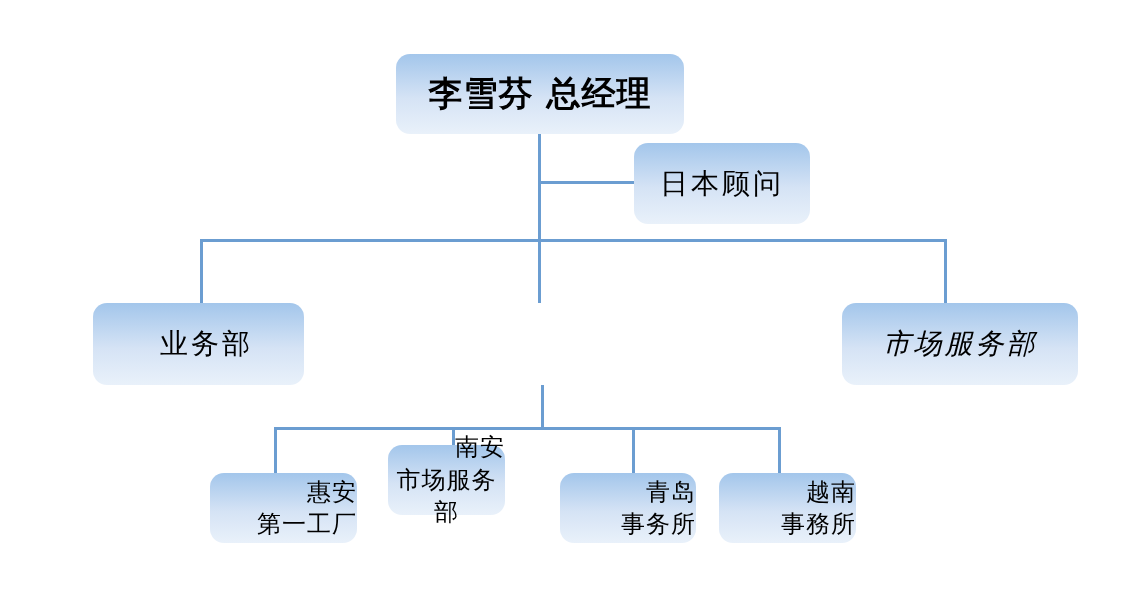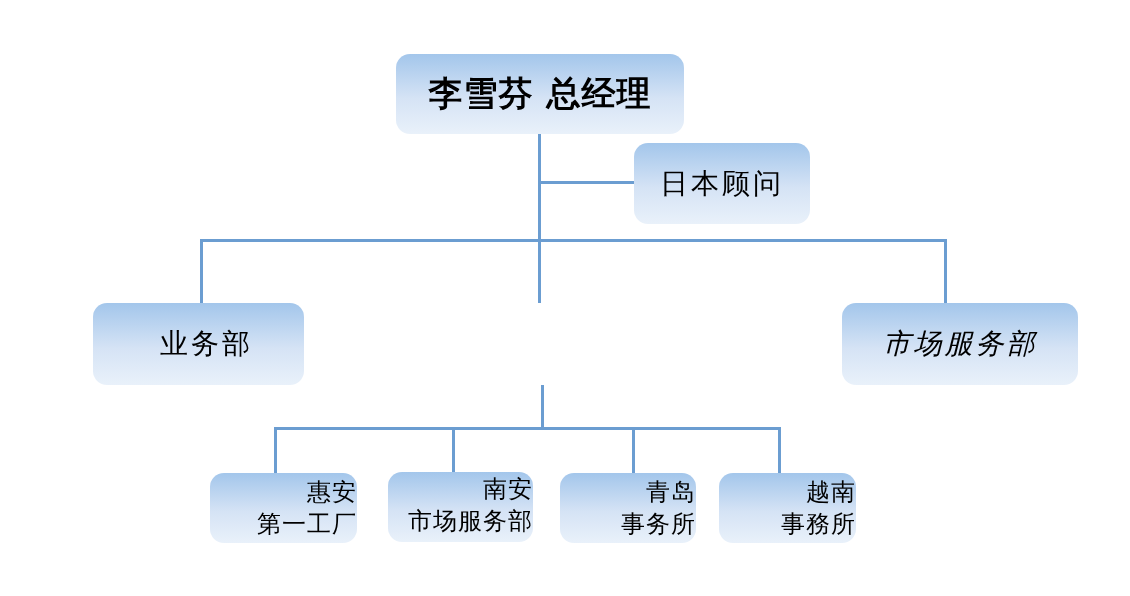--- a/index.html
+++ b/index.html
@@ -32,21 +32,21 @@
   .lvl3{font-size:24px;font-weight:400;line-height:1.35;letter-spacing:1px;align-items:flex-end;}
   .line{position:absolute;background:var(--line);}
 
   
   #node-ceo        {left:396px;top:54px; width:288px;height:80px;}
   #node-advisor    {left:634px;top:143px;width:176px;height:81px;}
   #node-business   {left:93px; top:303px;width:211px;height:82px;padding-left:16px;}
   #node-production {left:457px;top:303px;width:173px;height:82px;}
   #node-market     {left:842px;top:303px;width:236px;height:82px;font-style:italic;}
   #node-unit1      {left:210px;top:473px;width:147px;height:70px;}
-  #node-unit2      {left:388px;top:472px;width:145px;height:70px;font-family:Liberation Mono, monospace;}
+  #node-unit2      {left:388px;top:445px;width:117px;height:70px;}
   #node-unit3      {left:560px;top:473px;width:136px;height:70px;}
   #node-unit4      {left:719px;top:473px;width:137px;height:70px;}
 
   
   #line-ceo-down       {left:538px;top:134px;width:3px;  height:169px;}
   #line-advisor-branch {left:540px;top:181px;width:94px; height:3px;}
   #line-main-h         {left:200px;top:239px;width:747px;height:3px;}
   #line-drop-business  {left:200px;top:239px;width:3px;  height:64px;}
   #line-drop-market    {left:944px;top:239px;width:3px;  height:64px;}
   #line-production-down{left:541px;top:385px;width:3px;  height:44px;}

